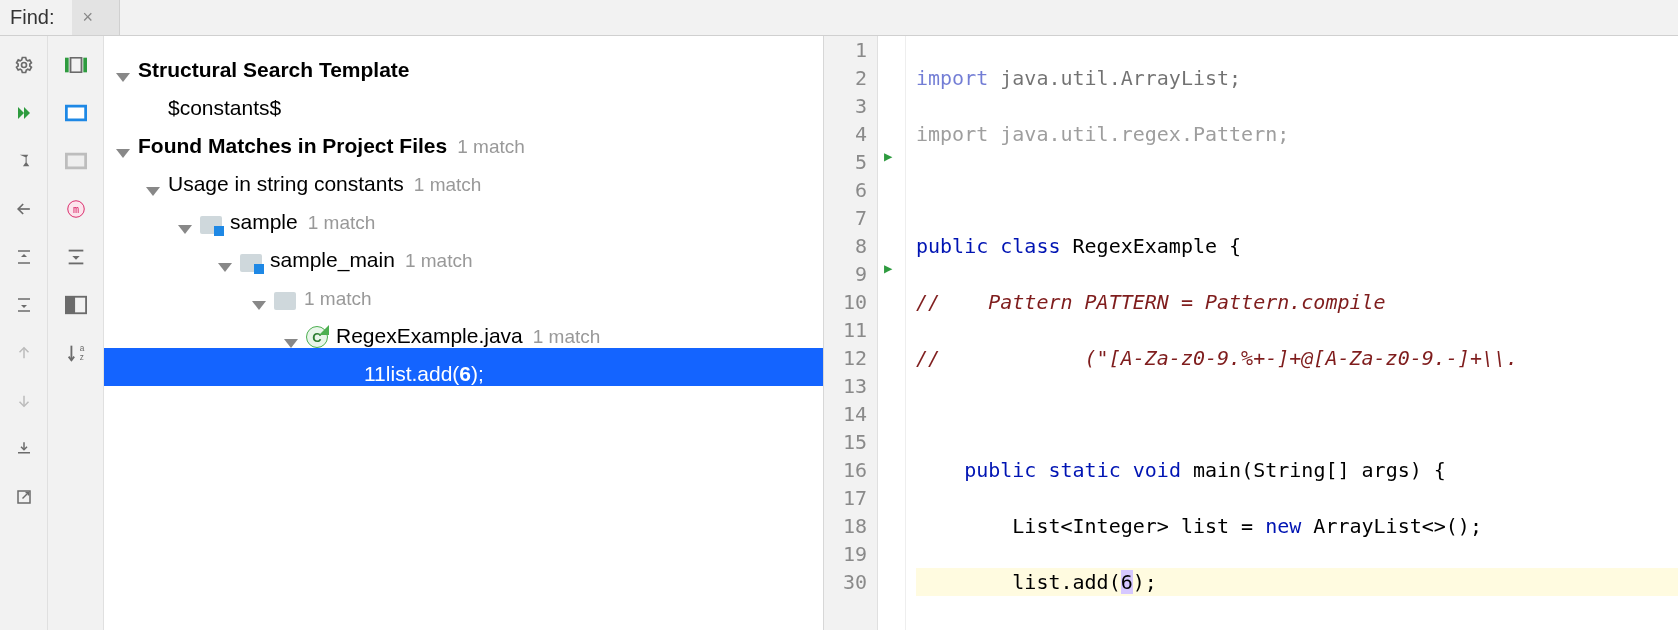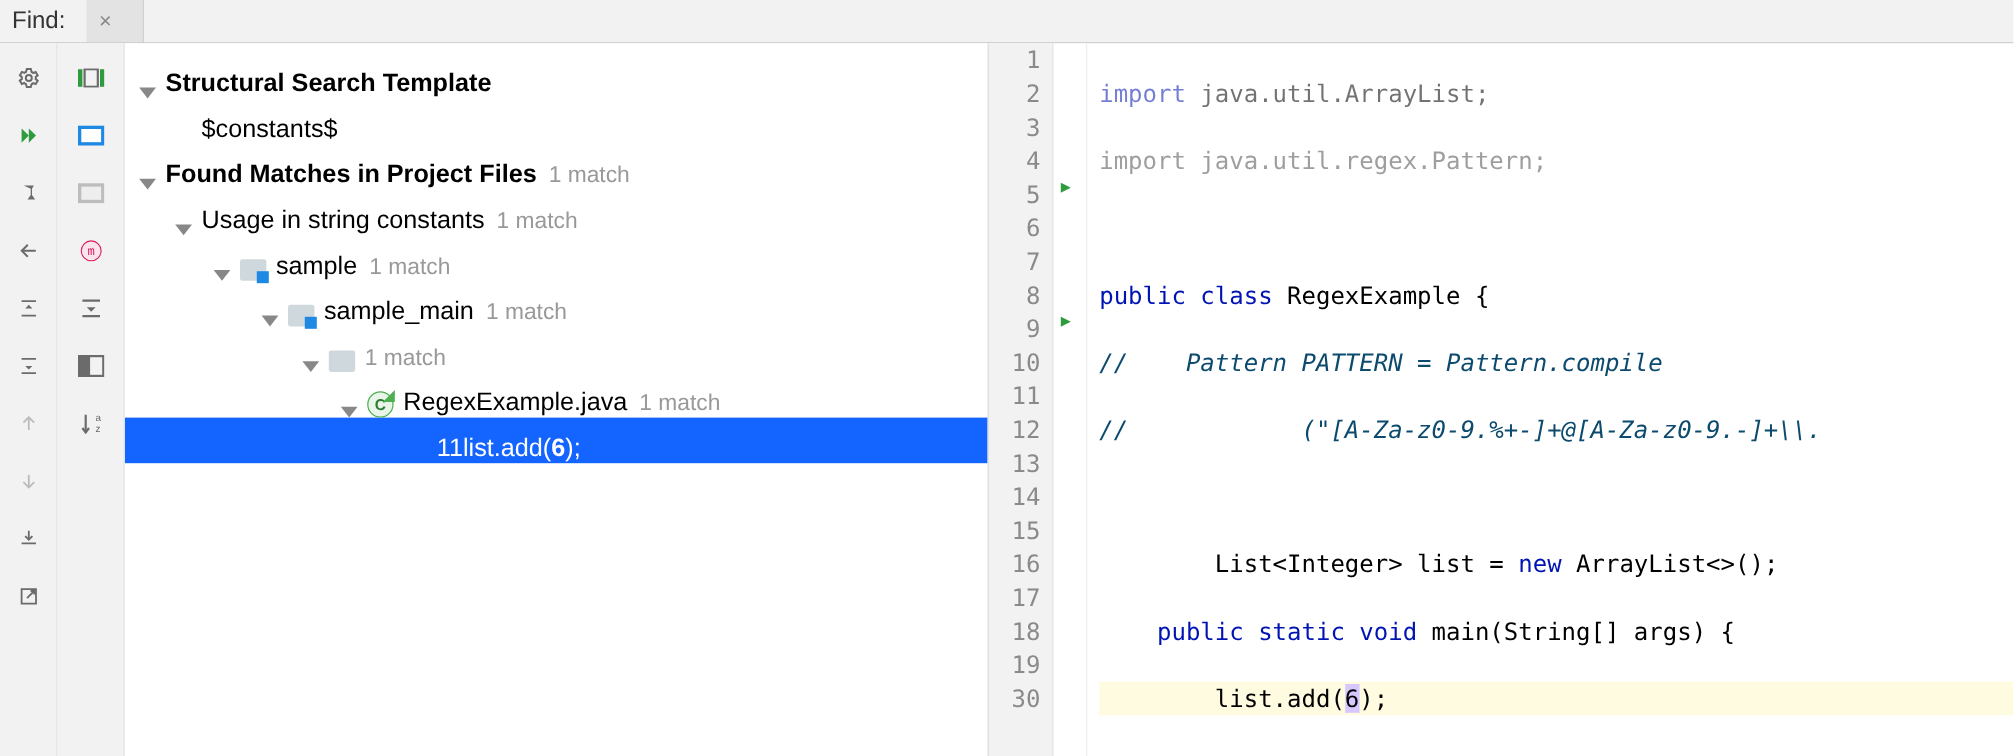--- a/index.html
+++ b/index.html
@@ -32,21 +32,21 @@
 .cfile{width:22px;height:22px;border-radius:50%;background:#e8f5e9;border:1px solid #4caf50;display:flex;align-items:center;justify-content:center;font-size:13px;font-weight:700;color:#2e7d32;margin-right:8px;position:relative}
 .cfile::after{content:"";position:absolute;top:-2px;right:-2px;width:0;height:0;border-style:solid;border-width:0 0 10px 10px;border-color:transparent transparent #4caf50 transparent;transform:rotate(0deg)}
 .selected{background:#1464ff;color:#fff}
 
 .codewrap{flex:1;display:flex;overflow:hidden;font-family:Menlo,Consolas,monospace;font-size:20px}
 .gutter{background:#f2f2f2;border-right:1px solid #e0e0e0;color:#8a8a8a;text-align:right;padding:0 10px;line-height:28px;min-width:54px}
 .gut2{width:28px;background:#fff;border-right:1px solid #eee;position:relative}
 .runmark{position:absolute;left:6px;color:#2e9b3f;font-size:14px}
 .code{flex:1;padding-left:10px;line-height:28px;overflow:hidden;white-space:pre}
 .kw{color:#0014b3;font-weight:400}
-.cm{color:#0c4a6e;font-style:italic}
+.cm{color:#7f1d1d;font-style:italic}
 .hl-line{background:#fffbe0}
 .hl-tok{background:#d6c8ff}
 
 </style>
 </head>
 <body>
 
 <div class="root">
 
   <div class="find-bar">
@@ -250,22 +250,22 @@
         <div class="runmark" style="top:224px">▶</div>
       </div>
       <div class="code">
 <div style="opacity:.55"><span class="kw">import</span><span> java.util.ArrayList;</span></div>
 <div style="color:#9e9e9e"><span class="kw" style="color:#9e9e9e">import</span><span> java.util.regex.Pattern;</span></div>
 <div>&nbsp;</div>
 <div><span class="kw">public</span><span class="kw"> class</span><span> RegexExample {</span></div>
 <div class="cm"><span>//    Pattern PATTERN = Pattern.compile</span></div>
 <div class="cm"><span>//            ("[A-Za-z0-9.%+-]+@[A-Za-z0-9.-]+\\.</span></div>
 <div>&nbsp;</div>
+<div><span class="kw">    public</span><span class="kw"> static</span><span class="kw"> void</span><span> main(String[] args) {</span></div>
 <div><span>        List&lt;Integer&gt; list = </span><span class="kw">new</span><span> ArrayList&lt;&gt;();</span></div>
-<div><span class="kw">    public</span><span class="kw"> static</span><span class="kw"> void</span><span> main(String[] args) {</span></div>
 <div class="hl-line"><span>        list.add(</span><span class="hl-tok">6</span><span>);</span></div>
 
 
 
 
 
 
 
 
 

